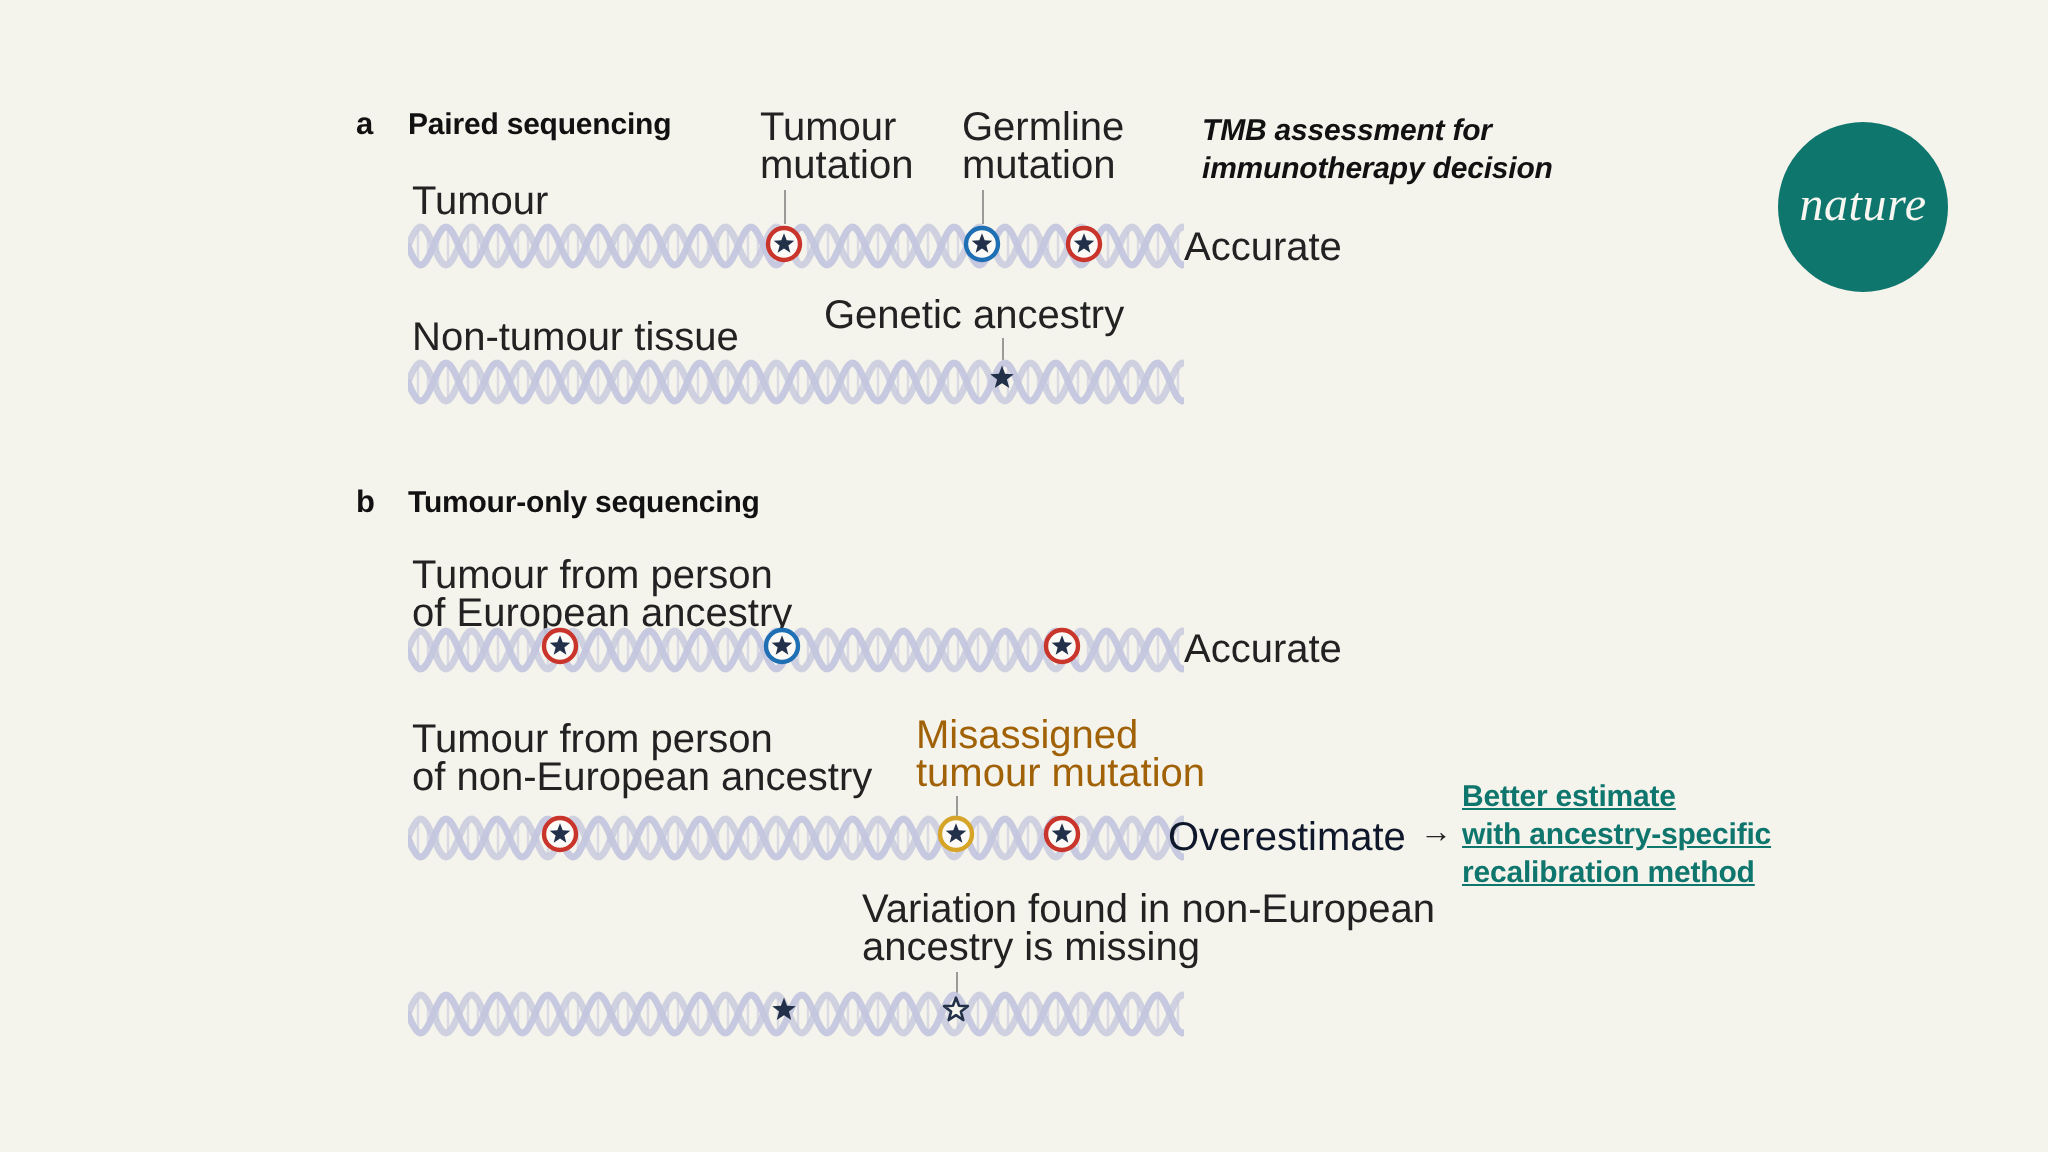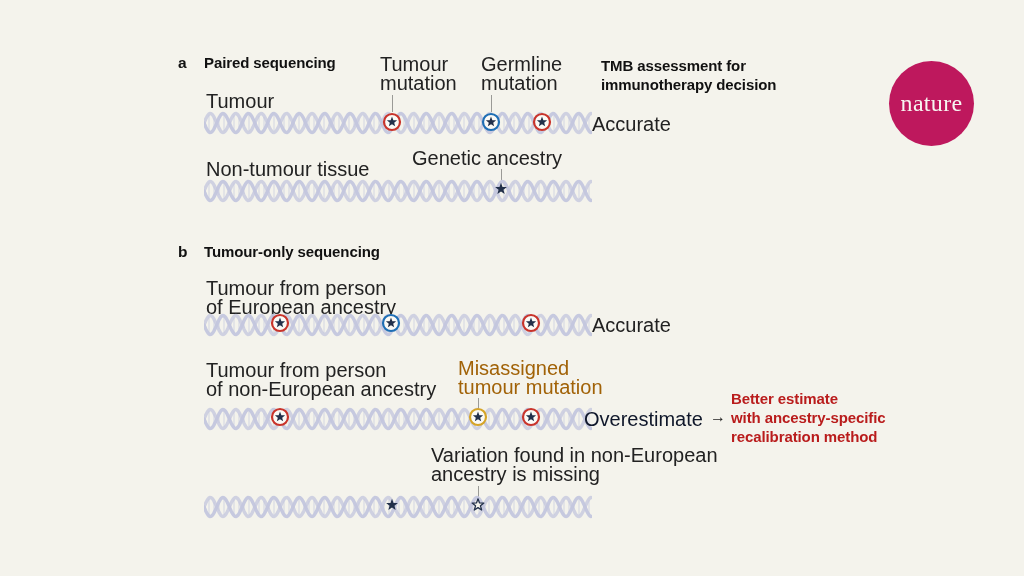--- a/index.html
+++ b/index.html
@@ -58,36 +58,36 @@
   .nature-badge span{
     font-family:"Liberation Serif", serif;
     color:#F7F6F1;font-size:24px;letter-spacing:0.3px;
   }
 </style>
 </head>
 <body style="background: rgb(244, 243, 236);">
 
 <div class="fig">
 
-  <div class="nature-badge abs" style="left: 889px; top: 61px; background: #be185d;">
+  <div class="nature-badge abs" style="left: 889px; top: 61px; background: #0f766e; font-style: italic;">
     <span style="color: rgb(247, 246, 241);">nature</span>
   </div>
 
   <div class="panel-letter abs" style="left: 178px; top: 54px; color: rgb(17, 17, 17);">a</div>
   <div class="panel-title abs" style="left: 204px; top: 54px; color: rgb(17, 17, 17); text-align: right;">Paired sequencing</div>
 
   <div class="lbl abs" style="left: 380px; top: 55px; color: rgb(34, 34, 34);">Tumour
 mutation</div>
   <div class="leader" style="left: 392px; top: 95px; height: 17px; background: rgb(154, 154, 150);"></div>
 
   <div class="lbl abs" style="left: 481px; top: 55px; color: rgb(34, 34, 34);">Germline
 mutation</div>
   <div class="leader" style="left: 491px; top: 95px; height: 17px; background: rgb(154, 154, 150);"></div>
 
-  <div class="lbl-bold abs" style="left: 601px; top: 56px; color: rgb(17, 17, 17);">TMB assessment for
+  <div class="lbl-bold abs" style="left: 601px; top: 56px; color: rgb(17, 17, 17); font-style: italic;">TMB assessment for
 immunotherapy decision</div>
 
   <div class="lbl abs" style="left: 206px; top: 92px; color: rgb(34, 34, 34);">Tumour</div>
   <div class="helix" style="left:204px;top:108px;">
       <svg width="388" height="30" viewBox="0 0 388 30">
         <g>
           <line x1="5" x2="5" y1="7.224823874760955" y2="22.775176125239046" stroke="#C3C6DE" stroke-width="1.25" opacity="0.55"></line>
           <line x1="10" x2="10" y1="10.316300884210168" y2="19.683699115789832" stroke="#C3C6DE" stroke-width="1.25" opacity="0.55"></line>
           <line x1="15" x2="15" y1="11.081897519009246" y2="18.918102480990754" stroke="#C3C6DE" stroke-width="1.25" opacity="0.55"></line>
           <line x1="20" x2="20" y1="6.961116025247306" y2="23.038883974752697" stroke="#C3C6DE" stroke-width="1.25" opacity="0.55"></line>
@@ -436,21 +436,21 @@
         <circle cx="11" cy="11" r="8" fill="none" stroke="#D6A427" stroke-width="2.2"></circle>
         <polygon points="11.00,5.60 12.35,9.14 16.14,9.33 13.19,11.71 14.17,15.37 11.00,13.30 7.83,15.37 8.81,11.71 5.86,9.33 9.65,9.14" fill="#22304A"></polygon>
       </svg></div>
   <div class="marker abs" style="left: 531px; top: 417px; width: 22px; height: 22px; margin-left: -11px; margin-top: -11px;"><svg width="22" height="22" viewBox="0 0 22 22">
         <circle cx="11" cy="11" r="8.3" fill="#FBFAF6"></circle>
         <circle cx="11" cy="11" r="8" fill="none" stroke="#C9342B" stroke-width="2.2"></circle>
         <polygon points="11.00,5.60 12.35,9.14 16.14,9.33 13.19,11.71 14.17,15.37 11.00,13.30 7.83,15.37 8.81,11.71 5.86,9.33 9.65,9.14" fill="#22304A"></polygon>
       </svg></div>
 
   <div class="lbl abs" style="left: 710px; top: 407px; font-size: 16px; color: rgb(34, 34, 34);">→</div>
-  <div class="lbl-bold abs" style="left: 731px; top: 389px; color: #b91c1c;">Better estimate
+  <div class="lbl-bold abs" style="left: 731px; top: 389px; color: #0f766e; text-decoration: underline;">Better estimate
 with ancestry-specific
 recalibration method</div>
 
   <div class="lbl abs" style="left: 431px; top: 446px; color: rgb(34, 34, 34);">Variation found in non-European
 ancestry is missing</div>
   <div class="leader" style="left: 478px; top: 486px; height: 12px; background: rgb(154, 154, 150);"></div>
 
   <div class="helix" style="left:204px;top:492px;">
       <svg width="388" height="30" viewBox="0 0 388 30">
         <g>

